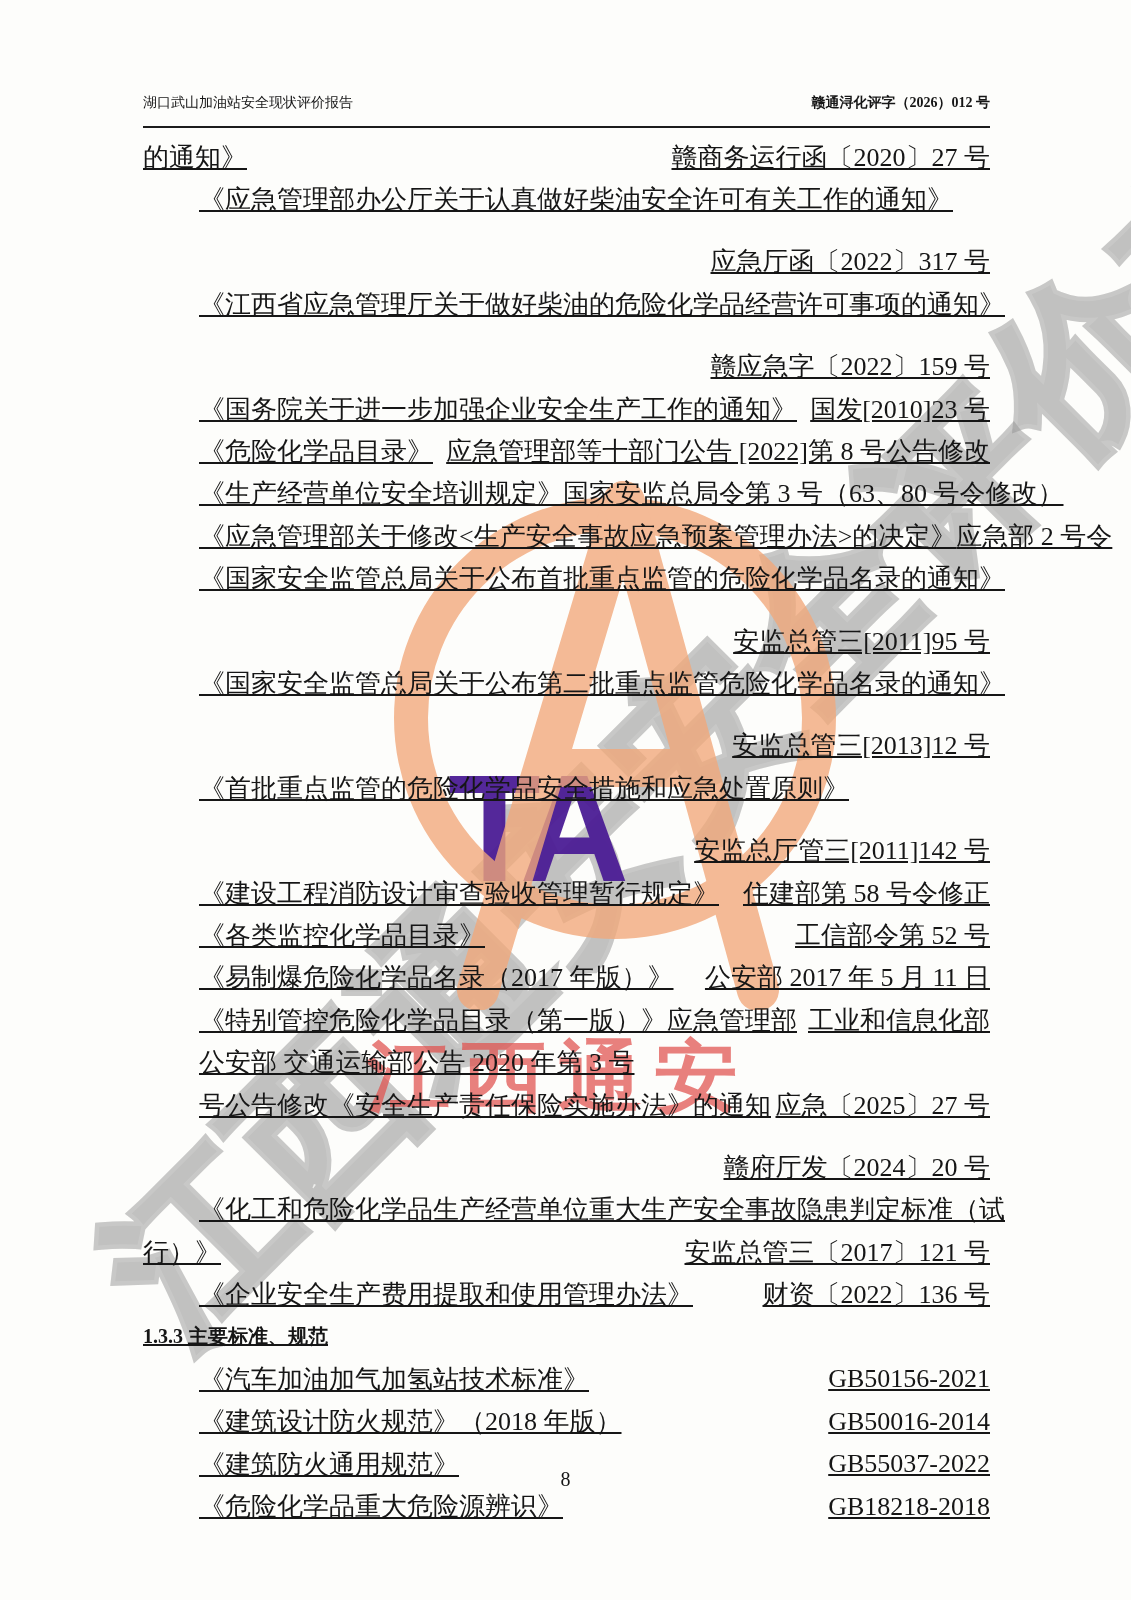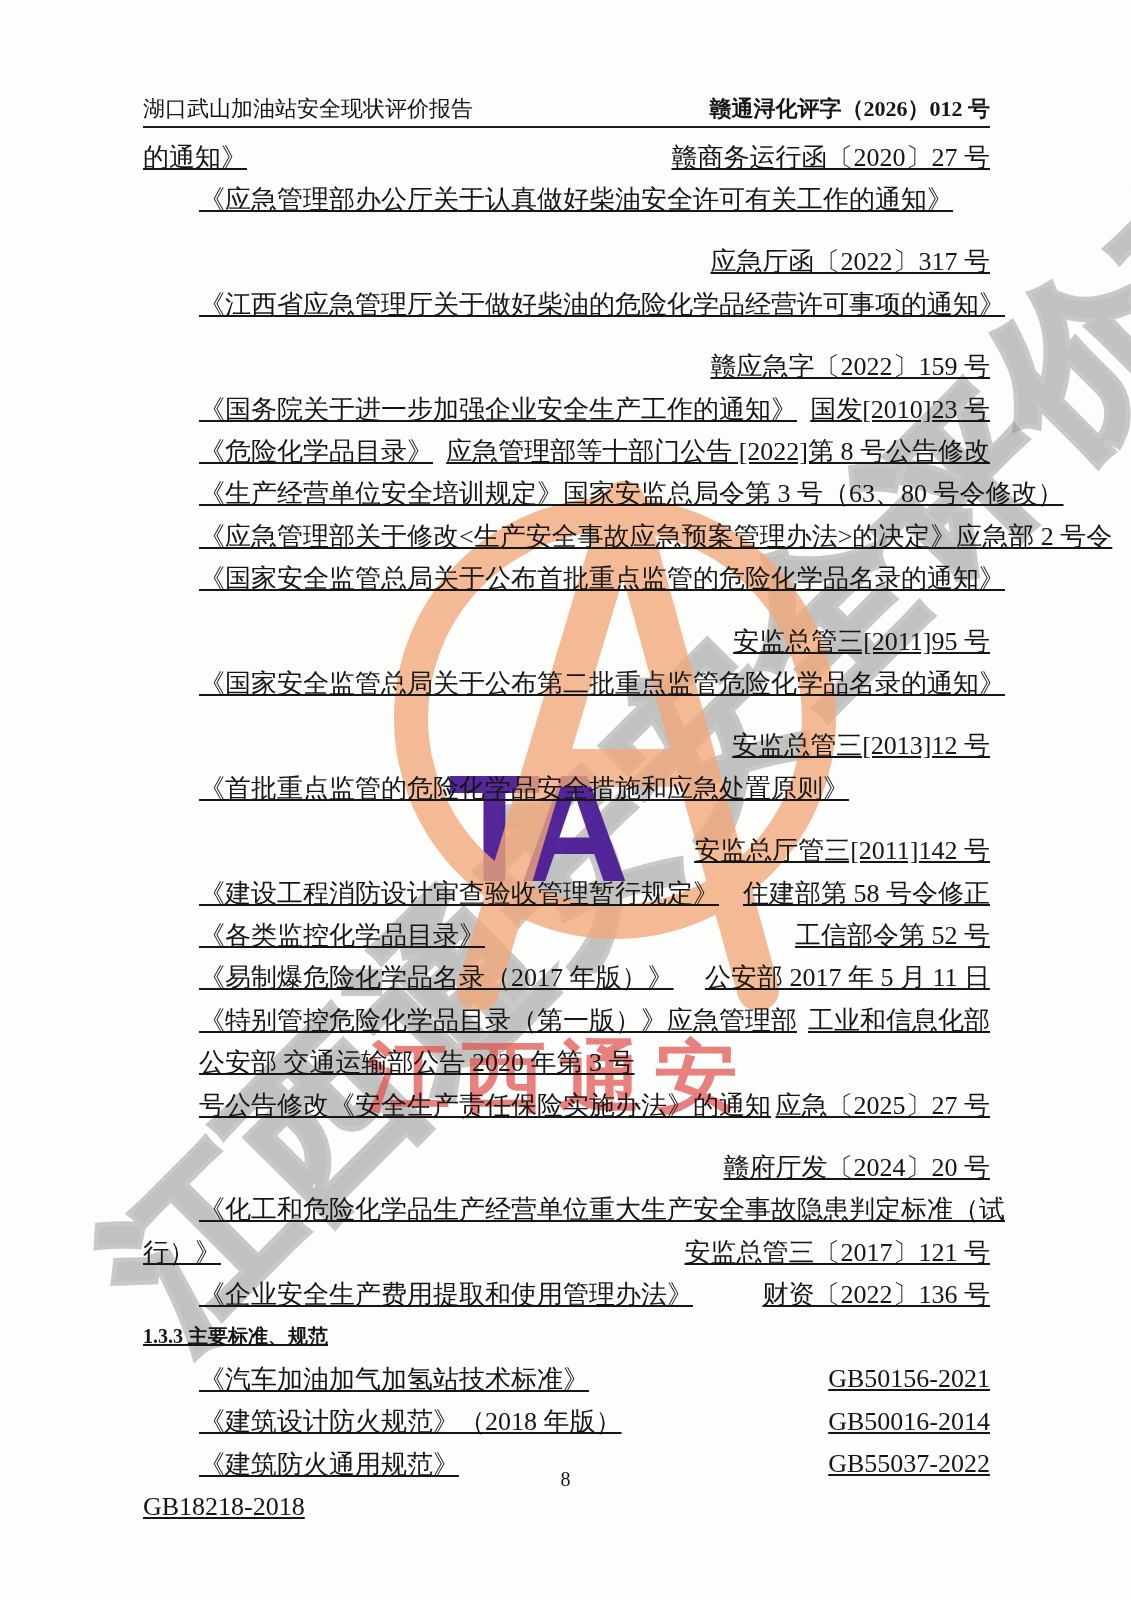--- a/index.html
+++ b/index.html
@@ -71,21 +71,21 @@
     white-space: nowrap;
   }
 
   
   .content { position: absolute; inset: 0; z-index: 5; }
 
   .pg-header {
     position: absolute;
     top: 94px; left: 143px; width: 847px;
     display: flex; justify-content: space-between; align-items: flex-end;
-    font-size: 22px;
+    font-size: 14px;
   }
   .pg-header .hdr-right { font-weight: 600; }
   .hdr-rule {
     position: absolute;
     top: 126px; left: 143px; width: 847px;
     border-top: 2px solid #1c1c1c;
   }
 
   .body-lines {
     position: absolute;
@@ -249,20 +249,21 @@
   </div>
         <div class="line align-between indent">
     <span class="txt-left">《建筑设计防火规范》（2018 年版）</span>
     <span class="txt-right">GB50016-2014</span>
   </div>
         <div class="line align-between indent">
     <span class="txt-left">《建筑防火通用规范》</span>
     <span class="txt-right">GB55037-2022</span>
   </div>
         <div class="line align-between indent">
+    <span class="txt-left">《危险化学品重大危险源辨识》</span>
     <span class="txt-right">GB18218-2018</span>
   </div>
       </div>
 
     <div class="pg-footer">
       <span>8</span>
     </div>
   </div>
 </div>
 

